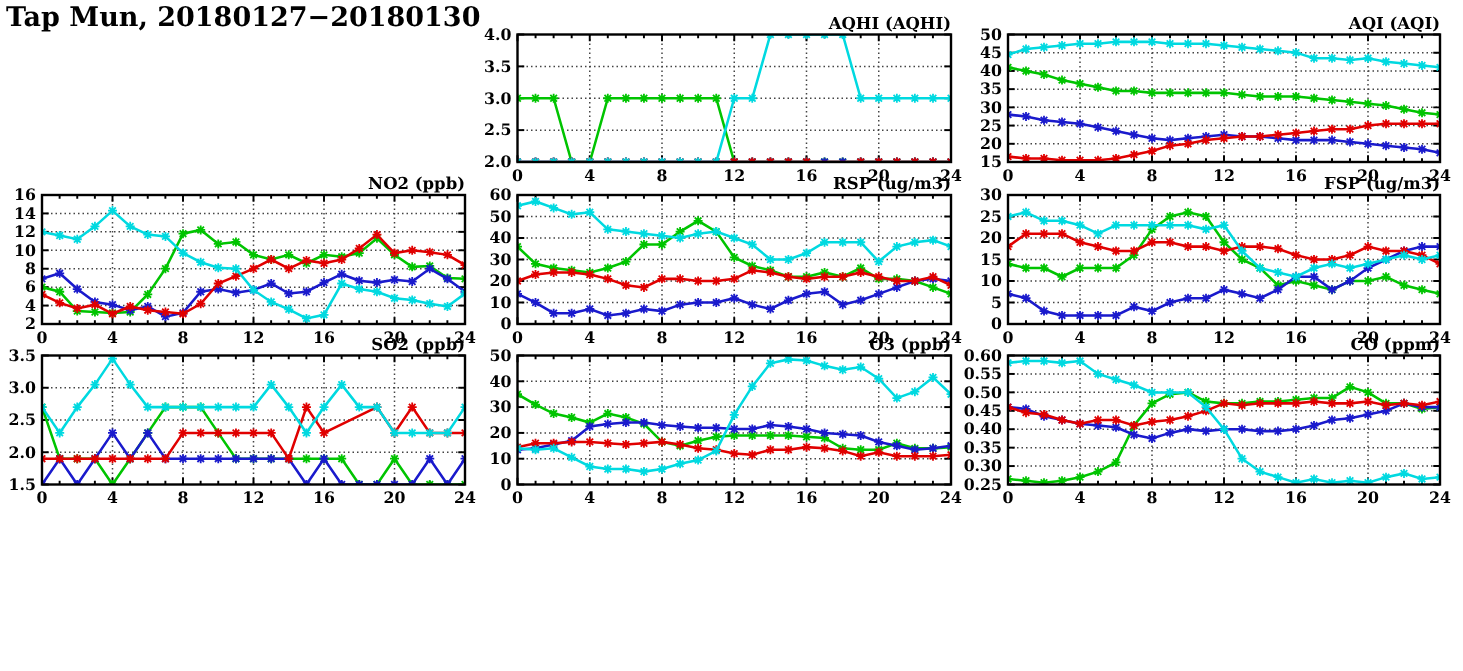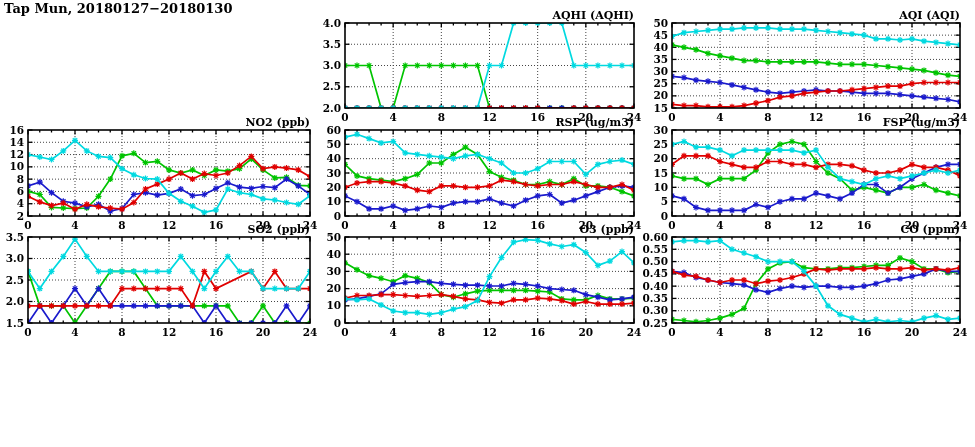--- a/index.html
+++ b/index.html
@@ -1,18 +1,18 @@
 <!DOCTYPE html>
 <html><head>
 <meta charset="utf-8">
 <style>
   html,body{margin:0;padding:0;background:#ffffff;}
   body{width:975px;height:447px;position:relative;overflow:hidden;
        font-family:"DejaVu Serif", serif;}
-  #fig-title{position:absolute;left:4px;top:1px;font-size:13px;font-weight:bold;color:#000;}
+  #fig-title{position:absolute;left:4px;top:1px;font-size:18px;font-weight:bold;color:#000;}
   svg{position:absolute;left:0;top:0;}
   text{font-family:"DejaVu Serif", serif;font-weight:bold;fill:#000;}
   .ticklab{font-size:10.5px;}
   .charttitle{font-size:11px;}
 </style>
 </head>
 <body>
 
 <div id="fig-title">Tap Mun, 20180127−20180130</div>
 <svg id="figure" width="975" height="447" viewBox="0 0 975 447">

